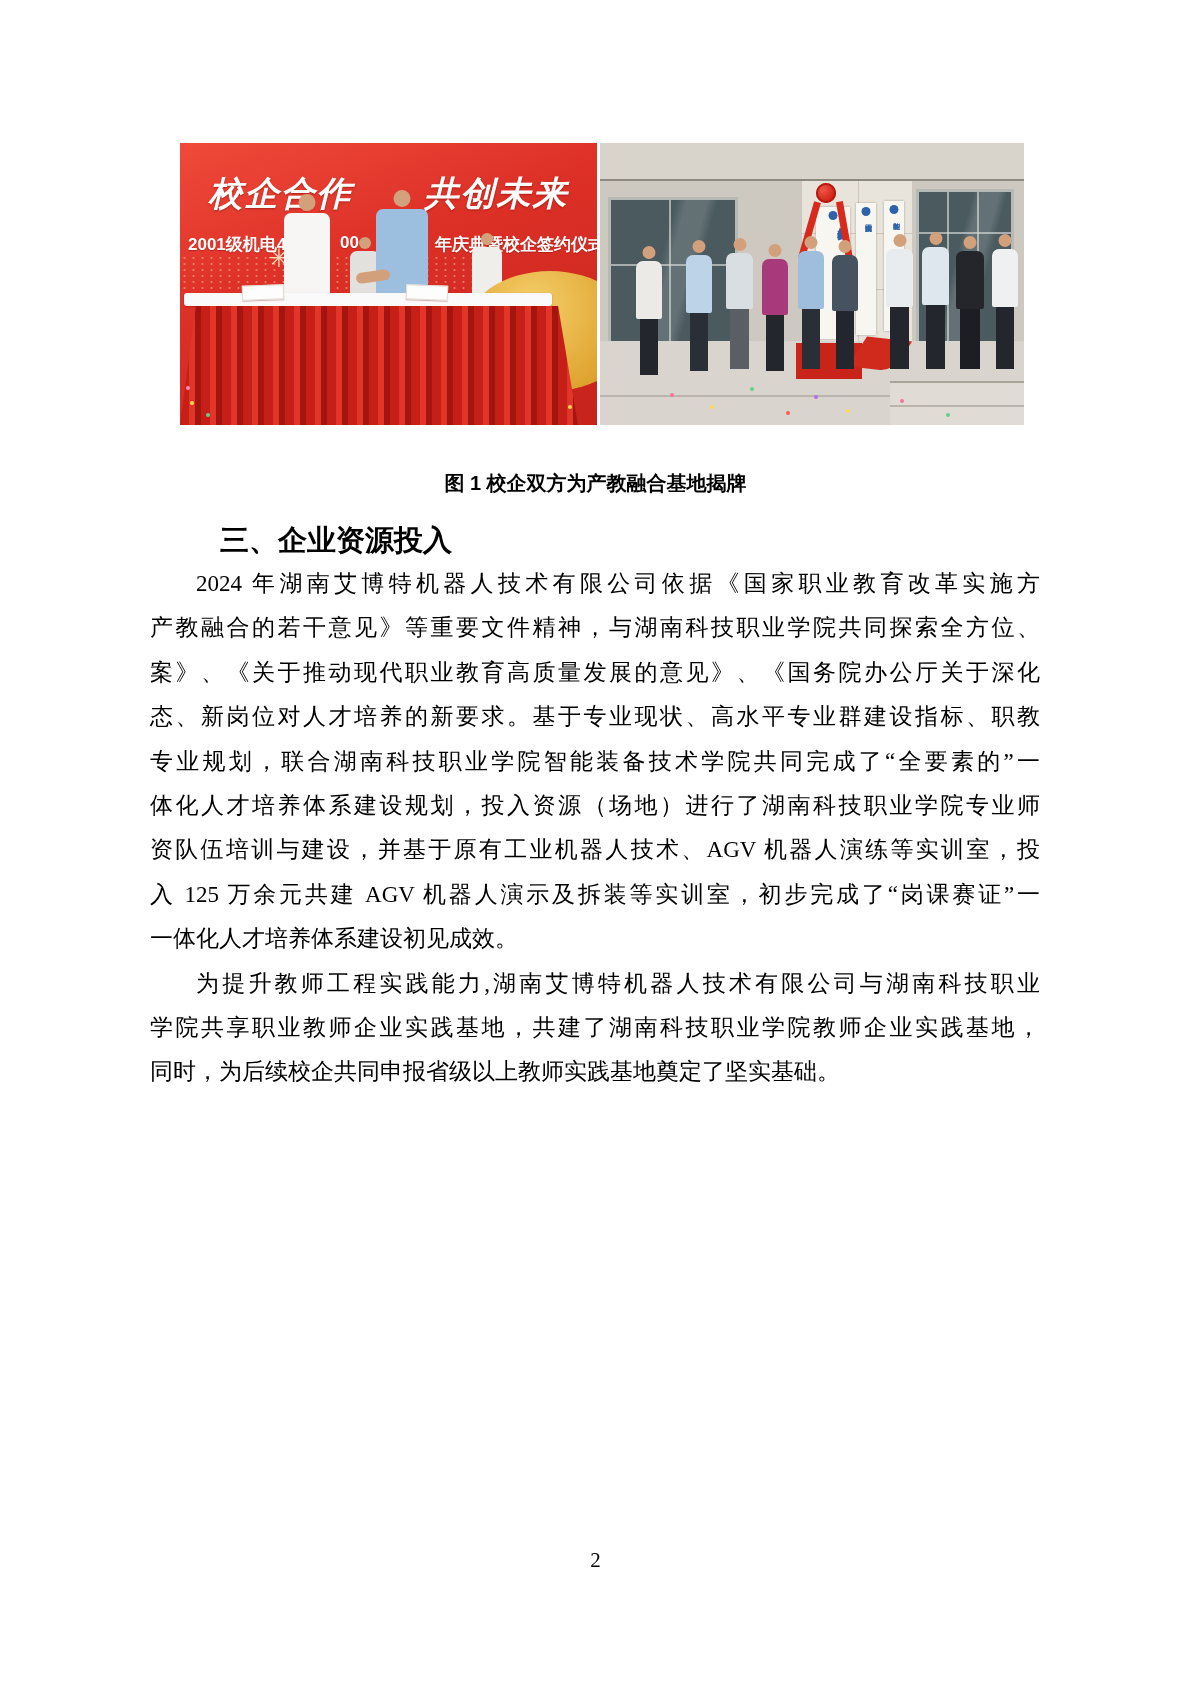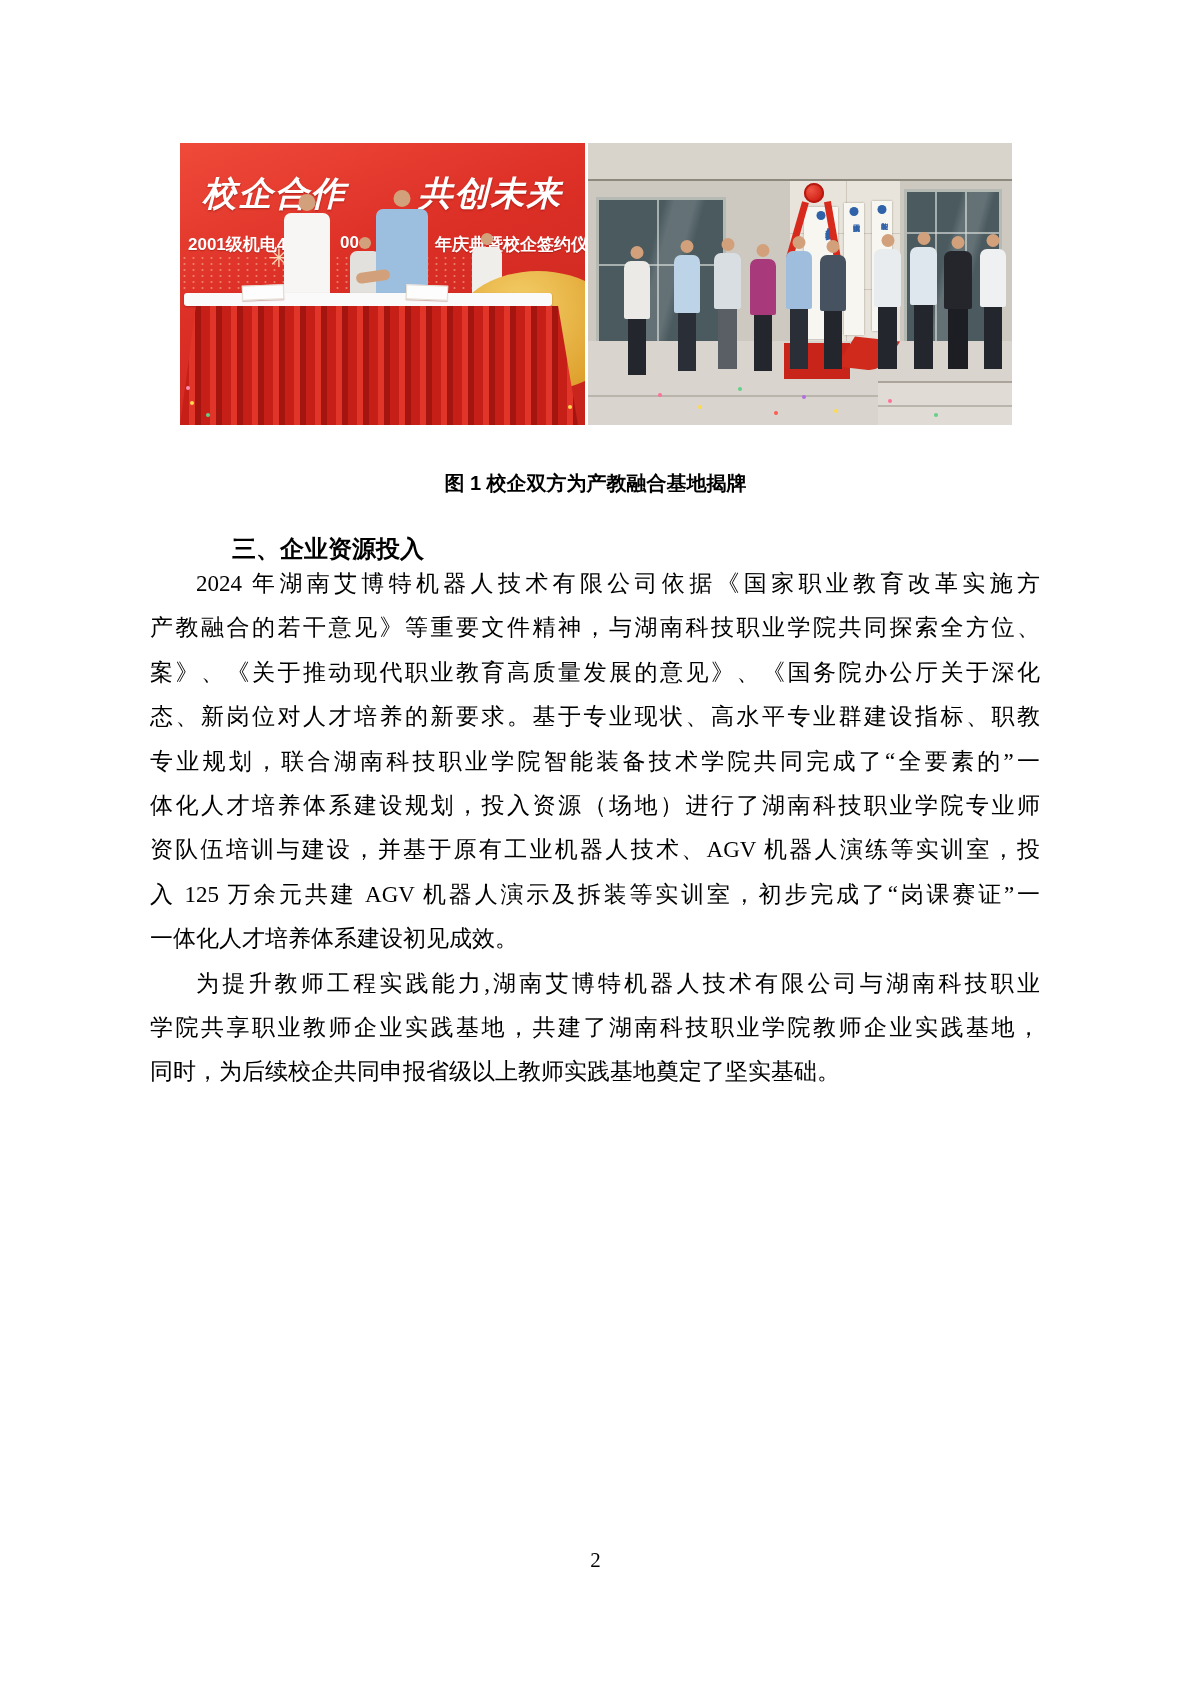--- a/index.html
+++ b/index.html
@@ -9,21 +9,21 @@
     background:#ffffff;
     margin:0 auto;
     font-family:"Liberation Serif",serif;
     color:#000;
     overflow:hidden;
   }
 
   
   .photos{position:absolute;left:180px;top:143px;width:832px;height:282px;display:flex;gap:3px;}
   .photo{position:relative;overflow:hidden;flex:none;}
-  .photo-left{width:405px;height:282px;background:linear-gradient(160deg,#ef4a3a 0%,#dd3027 40%,#c5231a 100%);}
+  .photo-left{width:405px;height:282px;background:linear-gradient(160deg,#ef4a3a 0%,#dd3027 40%,#c5231a 100%);padding-left:12px;}
   .photo-right{width:424px;height:282px;background:#cdc8c0;}
 
   
   .lp-title{
     position:absolute;top:28px;left:0;right:0;text-align:center;
     color:#fff;font-family:"Liberation Sans",sans-serif;
     font-weight:bold;font-style:italic;font-size:34px;letter-spacing:2px;
     text-shadow:0 1px 2px rgba(120,10,5,.5);white-space:nowrap;
   }
   .lp-firework{position:absolute;left:88px;top:100px;color:rgba(255,225,190,.95);font-size:26px;}
@@ -74,22 +74,22 @@
   .pedestal{position:absolute;left:196px;top:200px;width:66px;height:36px;background:#c8241a;}
   .cloth{position:absolute;left:256px;top:196px;width:48px;height:30px;background:#d02a1c;
     transform:skewX(-28deg) rotate(6deg);border-radius:0 0 14px 4px;}
   .ground{position:absolute;left:0;top:198px;width:100%;height:84px;background:#d9d5ce;}
   .step-line{position:absolute;height:2px;background:#b9b4ac;}
   .slab{position:absolute;left:290px;top:238px;width:134px;height:44px;background:#e0dcd5;border-top:2px solid #aaa49b;}
 
   
   .caption{position:absolute;left:0;top:470px;width:100%;text-align:center;
     font-family:"Liberation Sans",sans-serif;font-weight:bold;font-size:20px;}
-  .heading{position:absolute;left:150px;top:517px;margin:16px;padding-left:66px;
-    font-family:"Liberation Sans",sans-serif;font-weight:bold;font-size:24px;}
+  .heading{position:absolute;left:150px;top:517px;margin:4px;padding-left:66px;
+    font-family:"Liberation Sans",sans-serif;font-weight:bold;font-size:29px;}
   .bodytext{position:absolute;left:150px;top:562px;width:890px;font-size:23px;}
   .line{height:44.4px;line-height:44.4px;}
   .line.j{text-align:justify;text-align-last:justify;}
   .line.indent{text-indent:46px;}
   .page-number{position:absolute;left:0;top:1548px;width:100%;text-align:center;font-size:21px;}
 </style>
 </head>
 <body>
 
 <div class="page">

